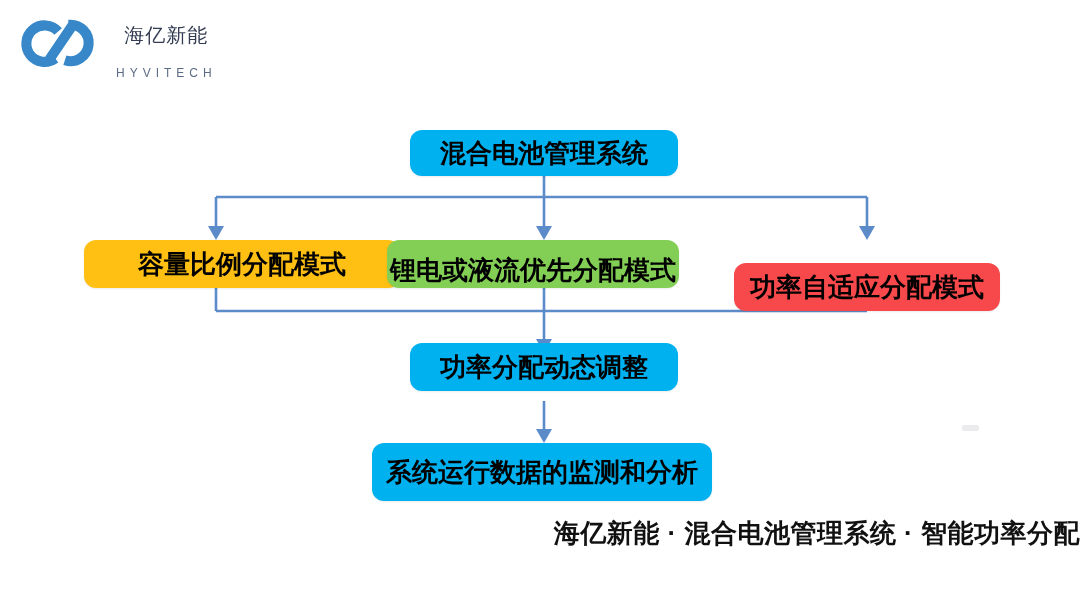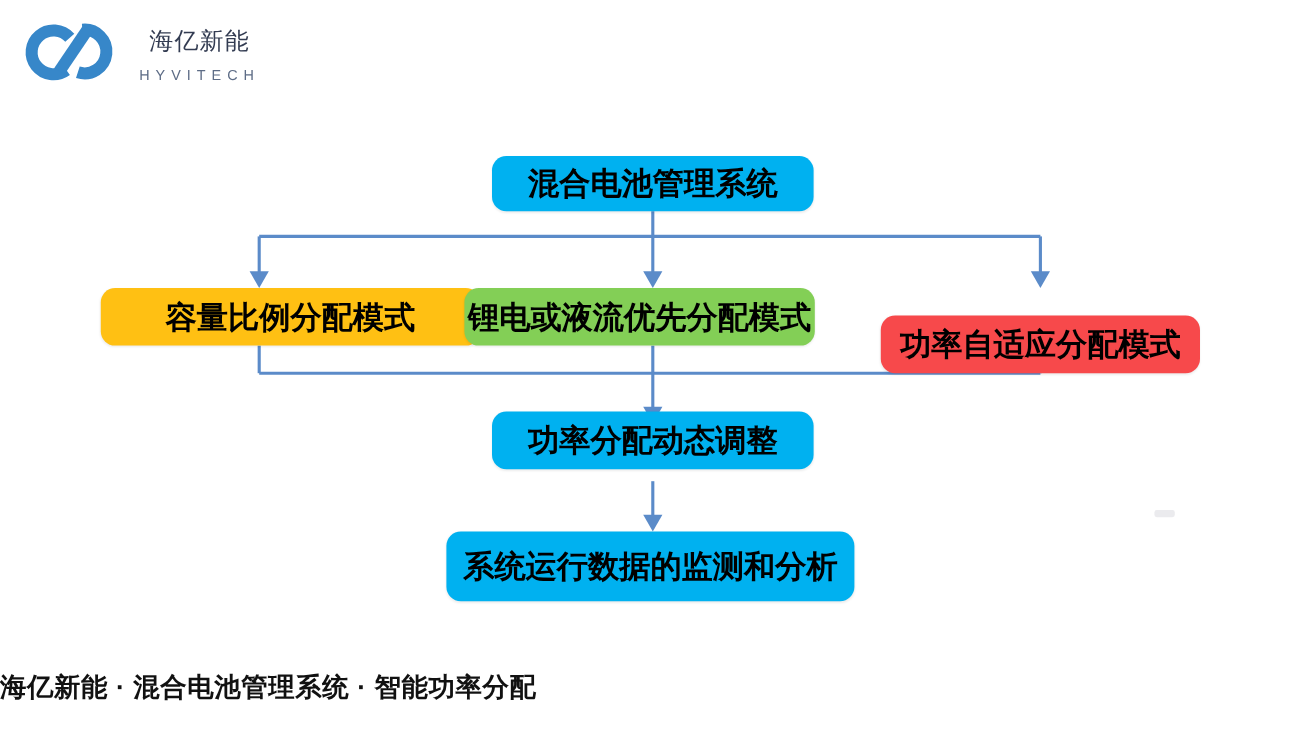--- a/index.html
+++ b/index.html
@@ -6,49 +6,49 @@
   body{font-family:"Liberation Sans","DejaVu Sans",sans-serif;}
   .canvas{
     position:relative;width:1080px;height:608px;background:#ffffff;overflow:hidden;
   }
 
   
   .logo{position:absolute;left:16px;top:10px;display:flex;align-items:flex-start;}
   .logo-mark{width:92px;height:66px;}
   .logo-text{margin-left:8px;margin-top:8px;display:flex;flex-direction:column;align-items:center;}
   .brand-cn{font-size:20px;line-height:34px;color:var(--brand-cn-color);letter-spacing:1px;font-weight:400;}
-  .brand-en{font-size:12px;line-height:18px;color:var(--brand-en-color);letter-spacing:5px;margin-top:2px;text-align:right;}
+  .brand-en{font-size:12px;line-height:18px;color:var(--brand-en-color);letter-spacing:5px;margin-top:12px;text-align:right;}
 
   
   .node{
     position:absolute;display:flex;align-items:center;justify-content:center;
     border-radius:12px;font-weight:700;font-size:26px;color:#000;
     box-shadow:0 1px 2px rgba(0,0,0,0.08);white-space:nowrap;
   }
   .n-blue{background:var(--node-blue);}
   .n-yellow{background:var(--node-yellow);}
   .n-green{background:var(--node-green);}
   .n-red{background:var(--node-red);margin-top:23px;}
 
   #node-mode-select    {left:410px;top:130px;width:268px;height:46px;}
   #node-capacity-ratio {left:84px; top:240px;width:316px;height:48px;}
-  #node-priority       {left:387px;top:240px;width:292px;height:48px;}
+  #node-priority       {left:387px;top:240px;width:292px;height:48px;align-items:flex-end;}
   #node-adaptive       {left:734px;top:240px;width:266px;height:48px;}
   #node-dynamic-adjust {left:410px;top:343px;width:268px;height:48px;}
   #node-monitor        {left:372px;top:443px;width:340px;height:58px;}
 
   
   .edges{position:absolute;left:0;top:0;width:1080px;height:608px;pointer-events:none;}
   .edge{stroke:var(--connector);stroke-width:2.6;fill:none;}
   .arrow{fill:var(--connector);stroke:none;}
 
   
   .caption{
-    position:absolute;left:0;top:558px;width:1080px;text-align:left;
-    font-size:22px;font-weight:600;color:var(--text);letter-spacing:0.5px;
+    position:absolute;left:0;top:516px;width:1080px;text-align:right;
+    font-size:26px;font-weight:600;color:var(--text);letter-spacing:0.5px;
   }
 
   
   .watermark-dash{
     position:absolute;left:962px;top:425px;width:17px;height:6px;
     background:#ebebee;border-radius:2px;
   }
 </style>
 </head>
 <body>

